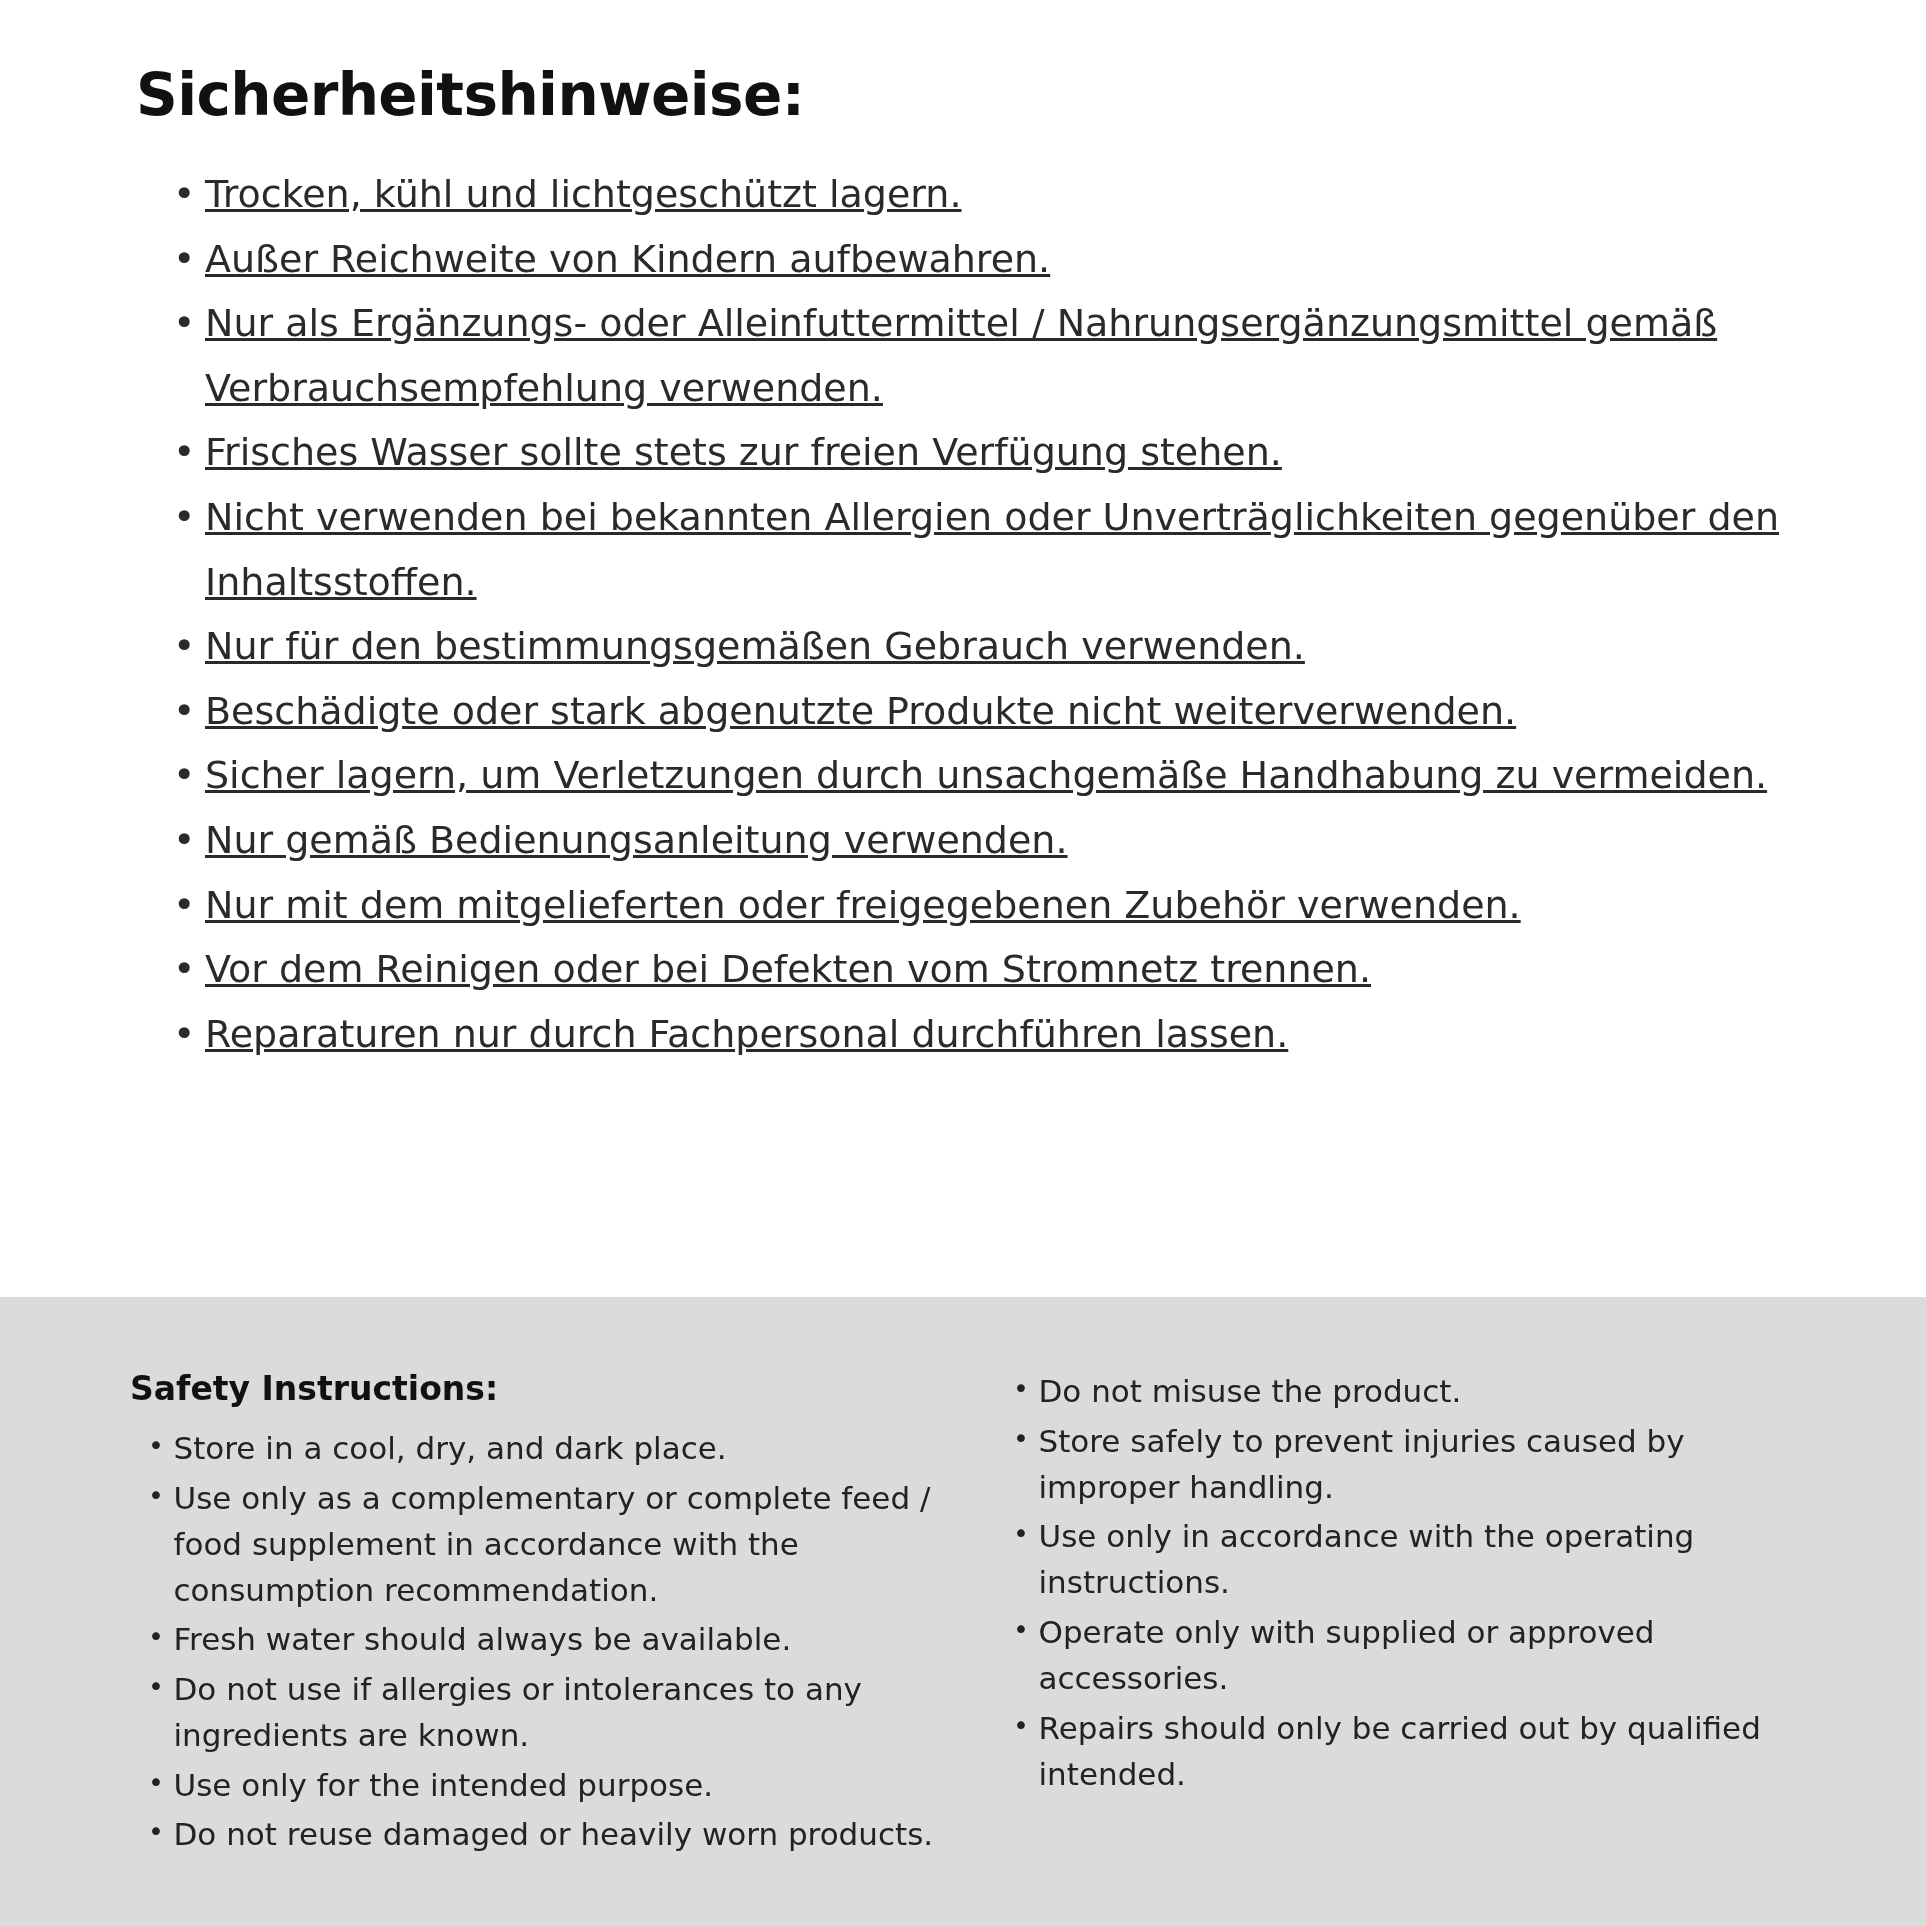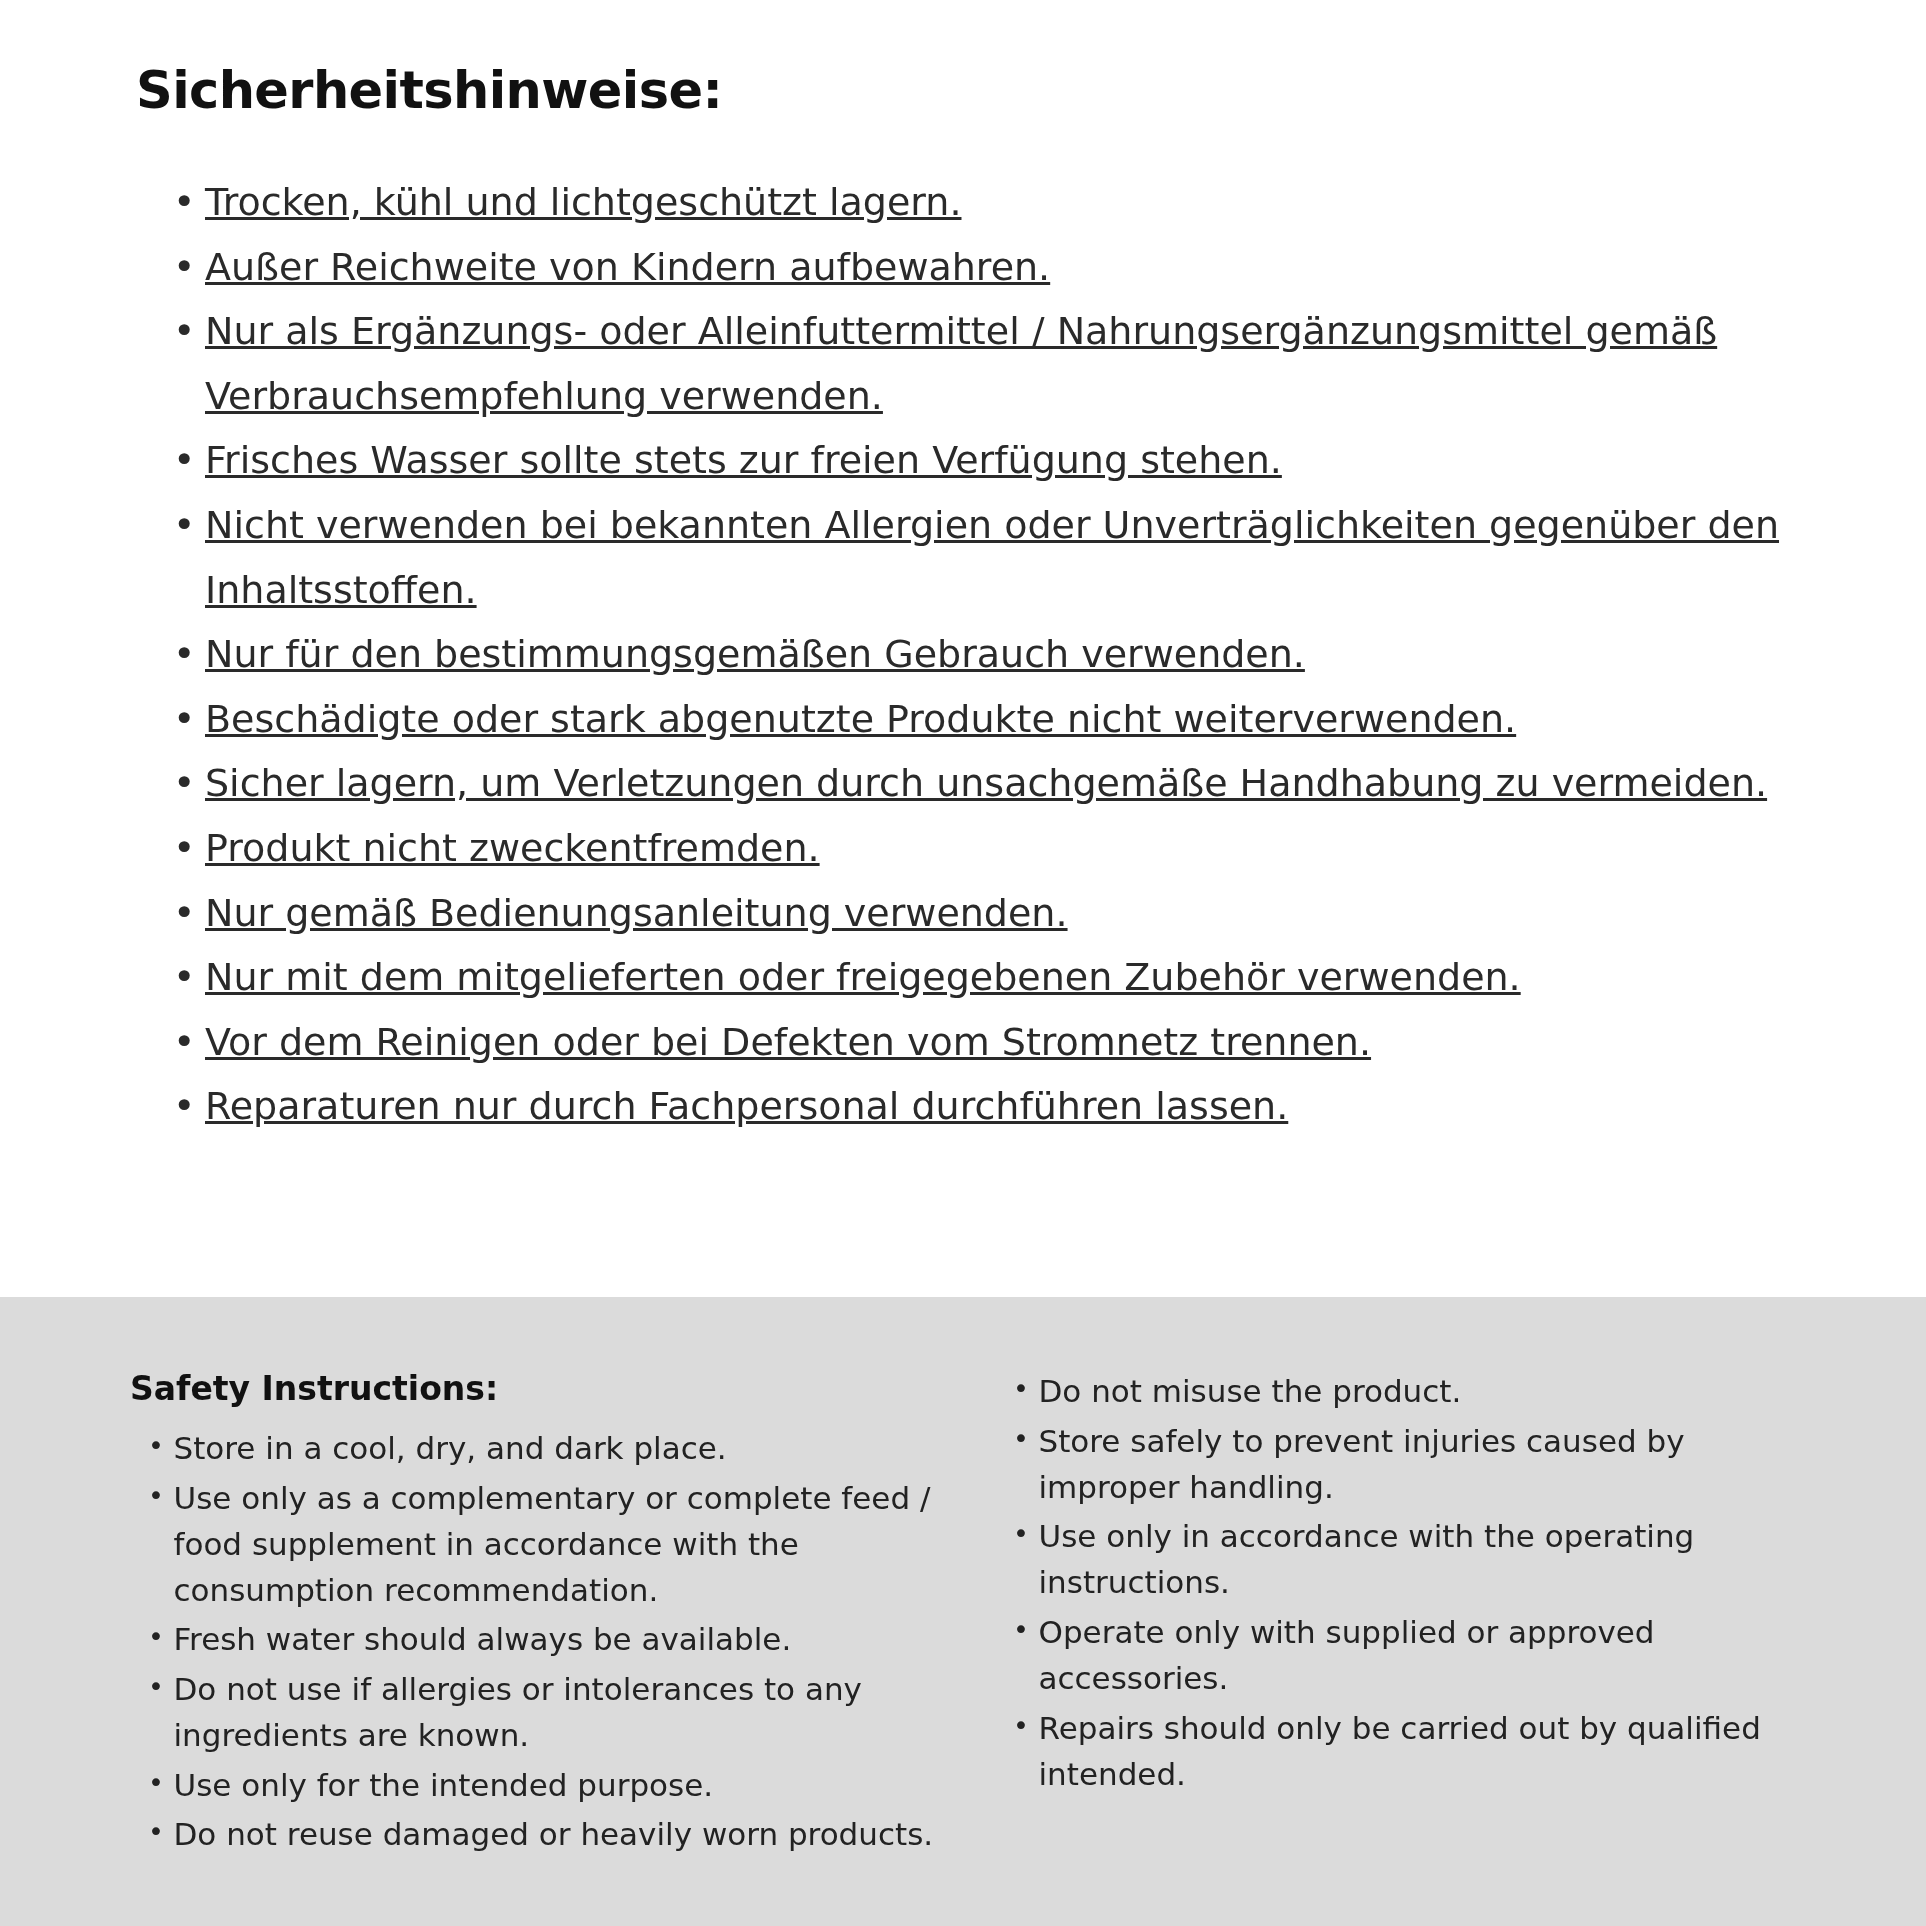--- a/index.html
+++ b/index.html
@@ -22,24 +22,24 @@
   }
 
   
   .german-section {
     box-sizing: border-box;
     height: 1297px;
     padding: 61px 77px 0 136px;
     background: #ffffff;
   }
   .german-title {
-    font-size: 51px;
+    font-size: 58px;
     font-weight: 700;
     color: #111111;
-    margin: 0 0 50px 0;
+    margin: 0 0 33px 0;
     letter-spacing: -0.6px;
   }
   .german-list {
     list-style: none;
     margin: 0;
     padding: 0 0 0 32px;
     max-width: 1682px;
     font-size: 38px;
     line-height: 1.7;
     color: #2a2a2a;
@@ -109,21 +109,20 @@
     <h1 class="german-title">Sicherheitshinweise:</h1>
     <ul class="german-list">
         <li>Trocken, kühl und lichtgeschützt lagern.</li>
         <li>Außer Reichweite von Kindern aufbewahren.</li>
         <li>Nur als Ergänzungs- oder Alleinfuttermittel / Nahrungsergänzungsmittel gemäß Verbrauchsempfehlung verwenden.</li>
         <li>Frisches Wasser sollte stets zur freien Verfügung stehen.</li>
         <li>Nicht verwenden bei bekannten Allergien oder Unverträglichkeiten gegenüber den Inhaltsstoffen.</li>
         <li>Nur für den bestimmungsgemäßen Gebrauch verwenden.</li>
         <li>Beschädigte oder stark abgenutzte Produkte nicht weiterverwenden.</li>
         <li>Sicher lagern, um Verletzungen durch unsachgemäße Handhabung zu vermeiden.</li>
-        <li>Produkt nicht zweckentfremden.</li>
         <li>Nur gemäß Bedienungsanleitung verwenden.</li>
         <li>Nur mit dem mitgelieferten oder freigegebenen Zubehör verwenden.</li>
         <li>Vor dem Reinigen oder bei Defekten vom Stromnetz trennen.</li>
         <li>Reparaturen nur durch Fachpersonal durchführen lassen.</li>
       </ul>
   </section>
 
   <section class="english-section">
     <div class="english-col left">
       <h2 class="english-title">Safety Instructions:</h2>

